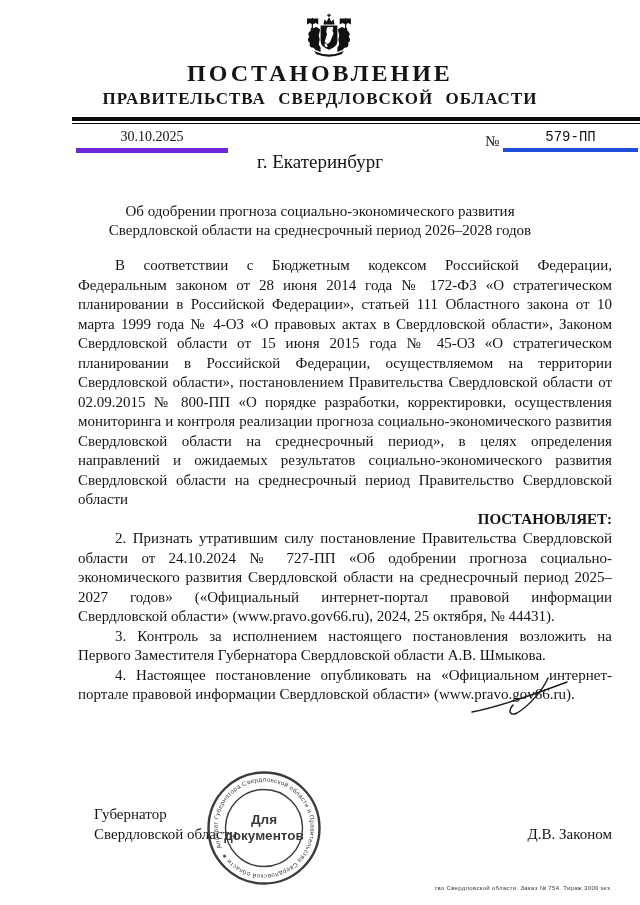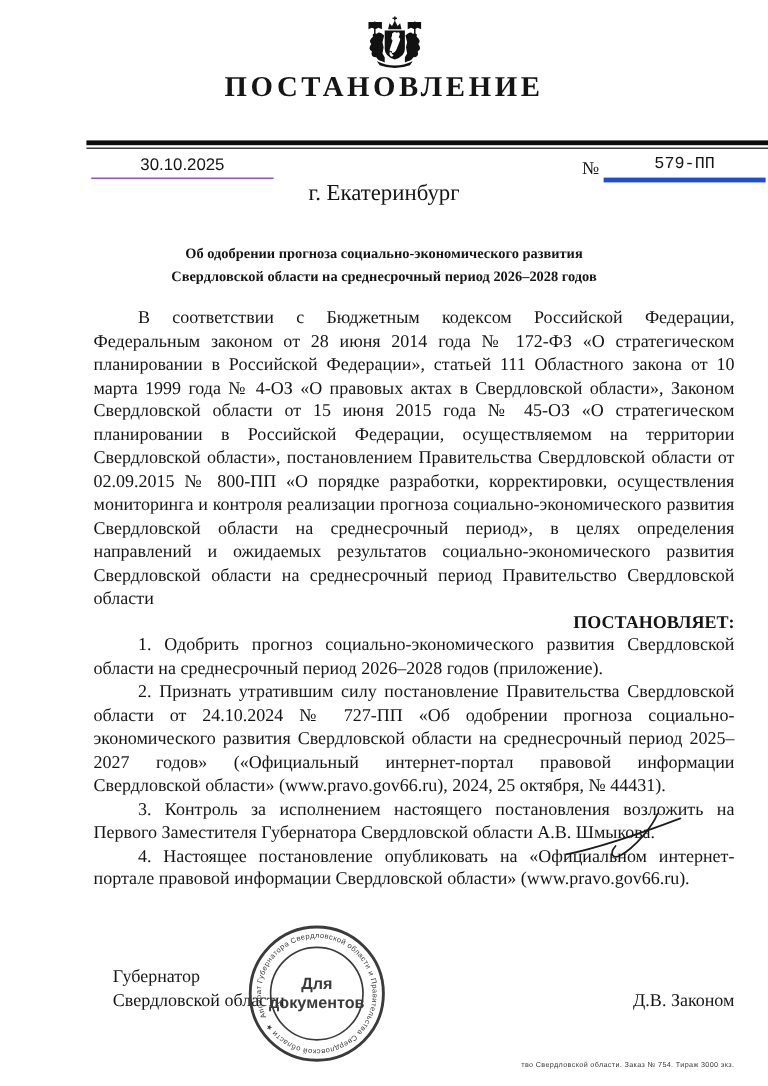--- a/index.html
+++ b/index.html
@@ -11,30 +11,30 @@
   .abs{position:absolute;}
   .center{position:absolute;left:0;width:640px;text-align:center;}
 
   .doc-type{top:60px;font-weight:bold;font-size:24px;letter-spacing:3px;}
   .authority{top:89px;font-weight:bold;font-size:17px;letter-spacing:1px;word-spacing:7px;}
 
   .double-rule{left:72px;top:117px;width:568px;height:2px;
     border-top:4px solid #0c0c0c;border-bottom:1px solid #0c0c0c;}
 
   .date-box{left:76px;top:129px;width:152px;height:19px;text-align:center;
-    border-bottom:1px solid #6d28d9;
-    font-family:Liberation Sans, sans-serif;font-size:14px;}
+    border-bottom:5px solid #6d28d9;
+    font-family:Liberation Serif, serif;font-size:14px;}
   .num-label{left:485px;top:133px;font-size:15px;}
   .num-box{left:503px;top:129px;width:135px;height:19px;text-align:center;
     border-bottom:4px solid #1d4ed8;
     font-family:"Liberation Mono","DejaVu Sans Mono",monospace;font-size:14px;}
 
   .city{top:151px;font-size:19px;}
 
-  .subject{top:202px;font-weight:bold;font-size:12px;line-height:19px;}
+  .subject{top:202px;font-weight:normal;font-size:15px;line-height:19px;}
 
   .body-text{left:78px;top:256px;width:534px;font-size:15px;line-height:19.5px;}
   .body-text p{margin:0;text-indent:37px;text-align:justify;}
   .body-text p.resolves{text-indent:0;font-weight:bold;text-align:right;}
 
   .sig-post{left:94px;top:804px;font-size:15px;line-height:20px;}
   .sig-name{right:28px;top:826px;font-size:15px;text-align:right;}
 
   .stamp{left:205px;top:769px;}
   .flourish{left:452px;top:670px;pointer-events:none;}
@@ -65,38 +65,38 @@
 
       <path transform="translate(120,0) scale(-1,1)" d="M41,34 q-9,-9 -13,-3 q-9,-3 -7,5 q-9,7 -3,13 q-7,9 1,13 q-3,11 8,11 q3,6 10,7 l5,2 v-9 l-4,-7 2,-11 -2,-9 z"></path>
 
       <path d="M28,80 q32,15 64,0 l-5,7 q-27,10 -54,0 z"></path>
     </g>
 
     <path fill="#fff" d="M55,31 q4,-5 8,-2 q6,-3 6,3 l-2,5 q4,2 2,7 l-6,15 q-3,7 -9,6 q-5,-2 -2,-9 l4,-13 q-4,-3 -1,-8 z M52,61 q-4,8 3,11 l3,-3 q-5,-2 -3,-7 z"></path>
   </svg>
 
   <div class="center doc-type">ПОСТАНОВЛЕНИЕ</div>
+  <div class="center authority">ПРАВИТЕЛЬСТВА СВЕРДЛОВСКОЙ ОБЛАСТИ</div>
 
   <div class="abs double-rule"></div>
 
   <div class="abs date-box">30.10.2025</div>
   <div class="abs num-label">№</div>
   <div class="abs num-box">579-ПП</div>
 
   <div class="center city">г. Екатеринбург</div>
 
   <div class="center subject">
     <div>Об одобрении прогноза социально-экономического развития</div>
     <div>Свердловской области на среднесрочный период 2026–2028 годов</div>
   </div>
 
   <div class="abs body-text">
     <p>В соответствии с Бюджетным кодексом Российской Федерации, Федеральным законом от 28 июня 2014 года № 172-ФЗ «О стратегическом планировании в Российской Федерации», статьей 111 Областного закона от 10 марта 1999 года № 4-ОЗ «О правовых актах в Свердловской области», Законом Свердловской области от 15 июня 2015 года № 45-ОЗ «О стратегическом планировании в Российской Федерации, осуществляемом на территории Свердловской области», постановлением Правительства Свердловской области от 02.09.2015 № 800-ПП «О порядке разработки, корректировки, осуществления мониторинга и контроля реализации прогноза социально-экономического развития Свердловской области на среднесрочный период», в целях определения направлений и ожидаемых результатов социально-экономического развития Свердловской области на среднесрочный период Правительство Свердловской области</p>
     <p class="resolves">ПОСТАНОВЛЯЕТ:</p>
-    <p>1. Одобрить прогноз социально-экономического развития Свердловской области на среднесрочный период 2026–2028 годов (приложение).</p>
     <p>2. Признать утратившим силу постановление Правительства Свердловской области от 24.10.2024 № 727-ПП «Об одобрении прогноза социально-экономического развития Свердловской области на среднесрочный период 2025–2027 годов» («Официальный интернет-портал правовой информации Свердловской области» (www.pravo.gov66.ru), 2024, 25 октября, № 44431).</p>
     <p>3. Контроль за исполнением настоящего постановления возложить на Первого Заместителя Губернатора Свердловской области А.В. Шмыкова.</p>
     <p>4. Настоящее постановление опубликовать на «Официальном интернет-портале правовой информации Свердловской области» (www.pravo.gov66.ru).</p>
   </div>
 
   <svg class="abs flourish" width="135" height="55" viewBox="0 0 135 55" aria-hidden="true">
     <g fill="none" stroke="#1c1c1c" stroke-width="1.4" stroke-linecap="round">
       <path d="M20,42 C40,38 78,26 115,12"></path>
       <path d="M96,8 C91,20 77,36 65,43 C59,46 55,42 61,35"></path>
     </g>

